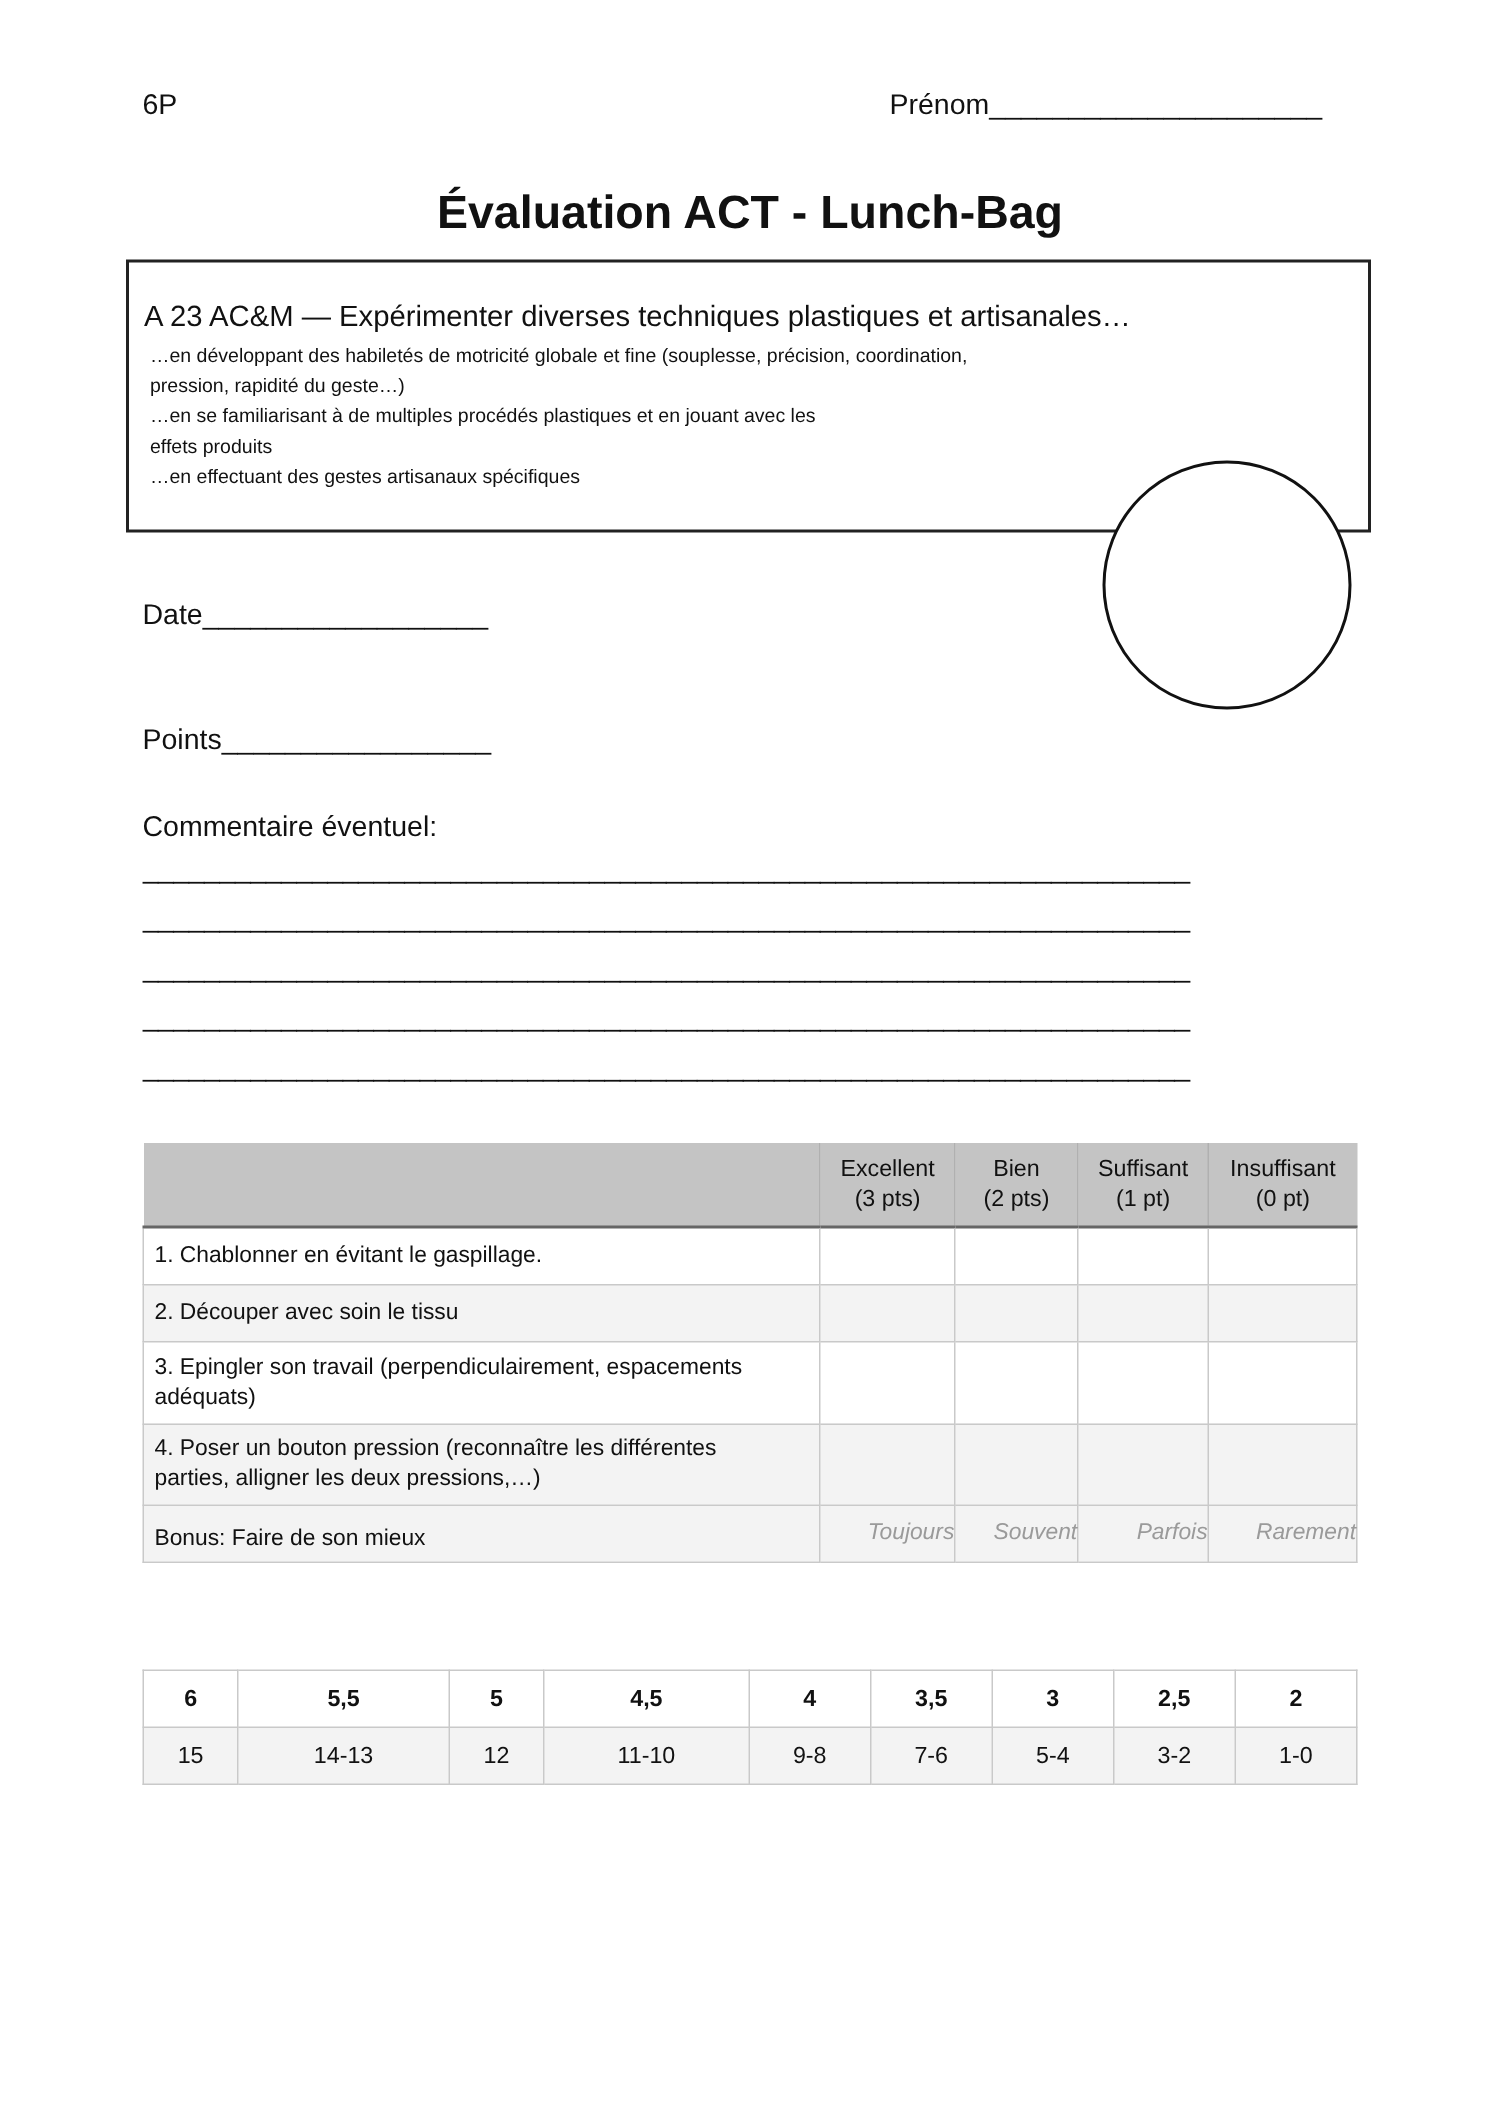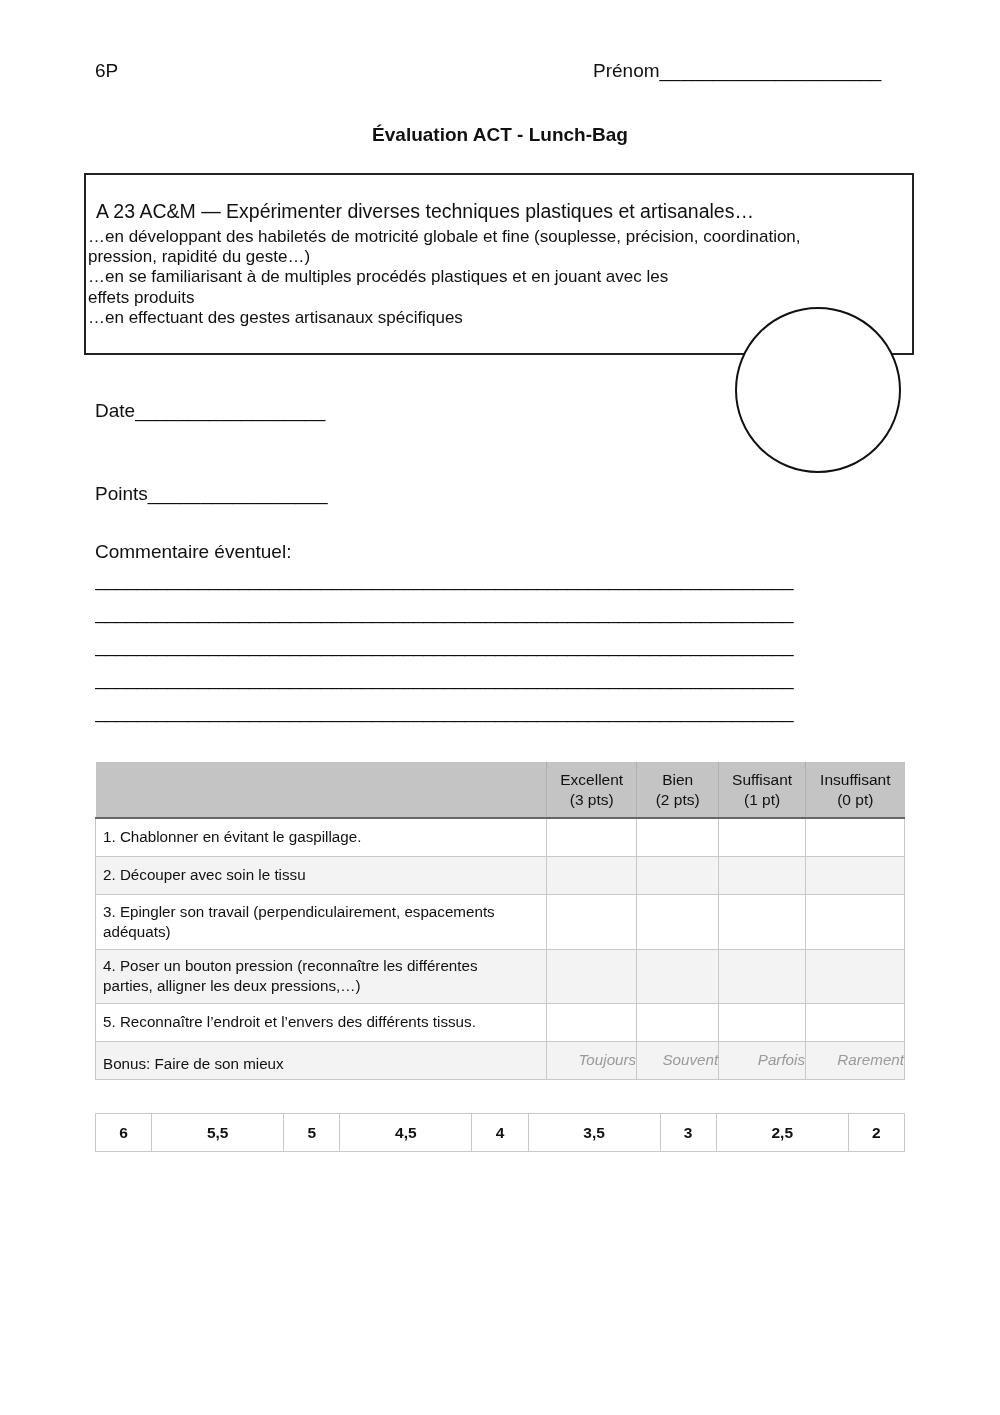--- a/index.html
+++ b/index.html
@@ -1,24 +1,24 @@
 <!DOCTYPE html>
 <html><head>
 <meta charset="utf-8">
 <style>
   html, body { margin:0; padding:0; background:#ffffff; }
   body { width:1000px; height:1415px; position:relative; overflow:hidden;
          font-family:"Liberation Sans", sans-serif; color:#111; }
   .abs { position:absolute; }
   .hdr-left { left:95px; top:60px; font-size:19px; }
   .hdr-right { left:593px; top:60px; font-size:19px; white-space:nowrap; }
-  .title { left:0; width:1000px; top:124px; text-align:center; font-size:19px; font-weight:bold; }
+  .title { left:0; width:1000px; top:124px; text-align:center; font-size:31px; font-weight:bold; }
   .objbox { left:84px; top:173px; width:830px; height:182px; border:2px solid #222; box-sizing:border-box; }
   .obj-head { position:absolute; left:10px; top:25px; font-size:19.5px; white-space:nowrap; }
-  .obj-lines { position:absolute; left:2px; top:52px; font-size:17px; line-height:20.2px; }
+  .obj-lines { position:absolute; left:14px; top:52px; font-size:13px; line-height:20.2px; }
   .circle { left:735px; top:307px; width:166px; height:166px; border:2px solid #111; border-radius:50%;
             background:#fff; box-sizing:border-box; }
   .field { left:95px; font-size:19px; white-space:nowrap; }
   .rule { left:95px; width:806px; font-size:19px; white-space:nowrap; overflow:hidden; letter-spacing:-0.3px; }
   table { border-collapse:collapse; font-family:"Liberation Sans", sans-serif; }
   .rubric { position:absolute; left:95px; top:762px; width:810px; }
   .rubric th { background:#c4c4c4; font-size:15.5px; font-weight:normal; text-align:center;
                line-height:20px; height:55px; border-left:1px solid #b0b0b0; border-bottom:2px solid #666; padding:0; }
   .rubric th.first { border-left:none; }
   .rubric td { font-size:15.2px; border:1px solid #c9c9c9; padding:0 7px; vertical-align:middle; line-height:20px; }
@@ -98,27 +98,20 @@
     <td></td>
         <td></td>
   </tr>
   <tr class="alt" style="height:54px;">
     <td><span>4. Poser un bouton pression (reconnaître les différentes</span><br><span>parties, alligner les deux pressions,…)</span></td>
     <td></td>
         <td></td>
     <td></td>
         <td></td>
   </tr>
-  <tr style="height:38px;">
-    <td><span>5. Reconnaître l’endroit et l’envers des différents tissus.</span></td>
-    <td></td>
-        <td></td>
-    <td></td>
-        <td></td>
-  </tr>
   <tr class="alt" style="height:38px;">
     <td class="crit" style="padding-top:12px;">Bonus: Faire de son mieux</td>
     <td class="freq">Toujours</td>
     <td class="freq">Souvent</td>
     <td class="freq">Parfois</td>
     <td class="freq">Rarement</td>
   </tr>
 </tbody>
   </table>
 
@@ -128,14 +121,25 @@
     <td>6</td>
     <td>5,5</td>
     <td>5</td>
     <td>4,5</td>
     <td>4</td>
     <td>3,5</td>
     <td>3</td>
     <td>2,5</td>
     <td>2</td>
   </tr>
+  <tr class="pts">
+    <td>15</td>
+    <td>14-13</td>
+    <td>12</td>
+    <td>11-10</td>
+    <td>9-8</td>
+    <td>7-6</td>
+    <td>5-4</td>
+    <td>3-2</td>
+    <td>1-0</td>
+  </tr>
 </tbody>
   </table>
 
 </body></html>

